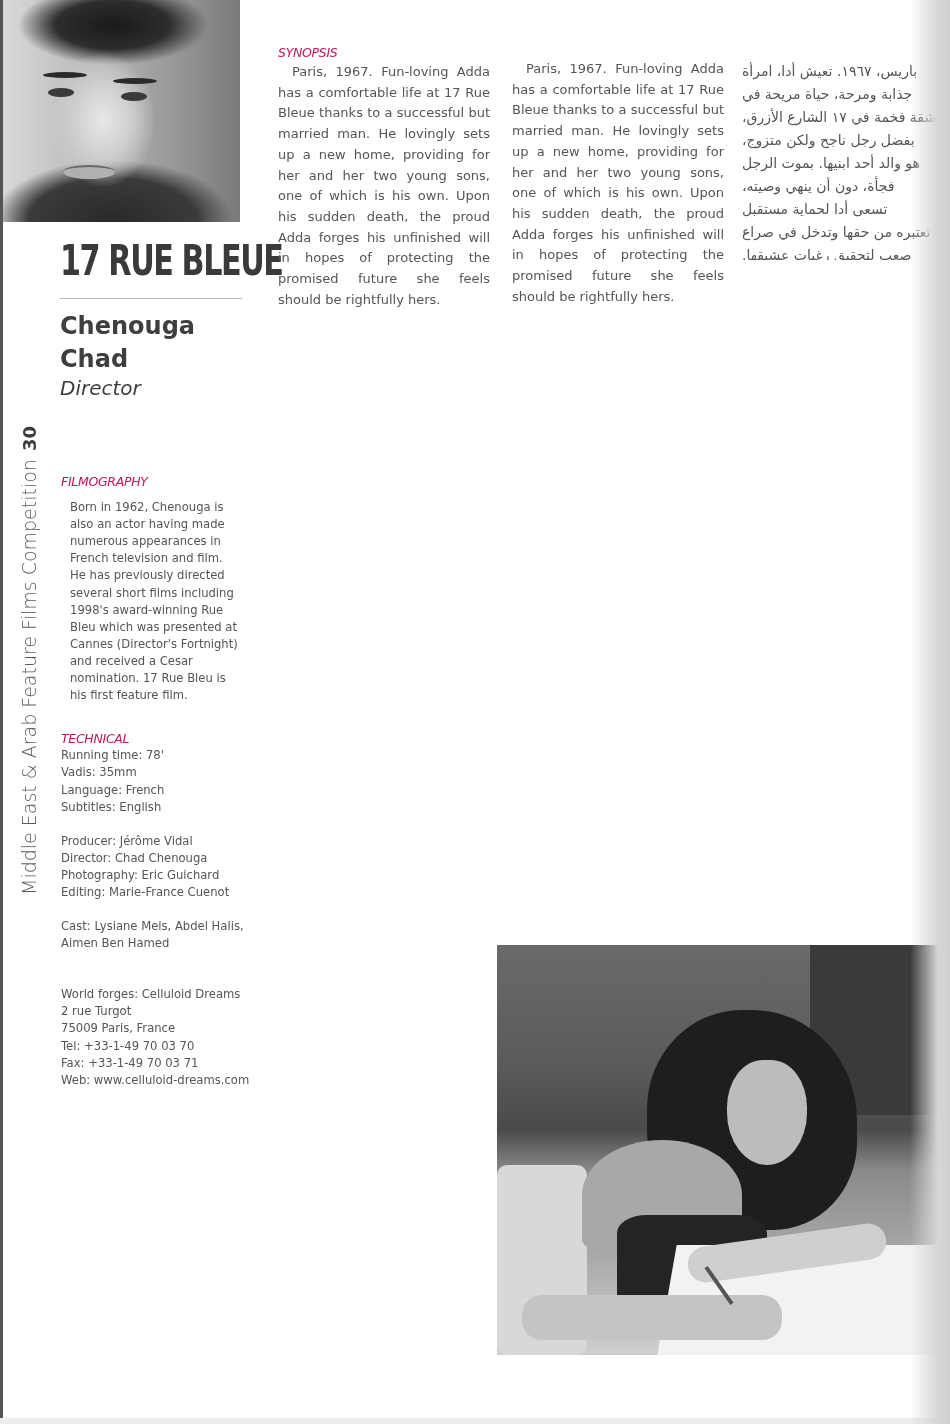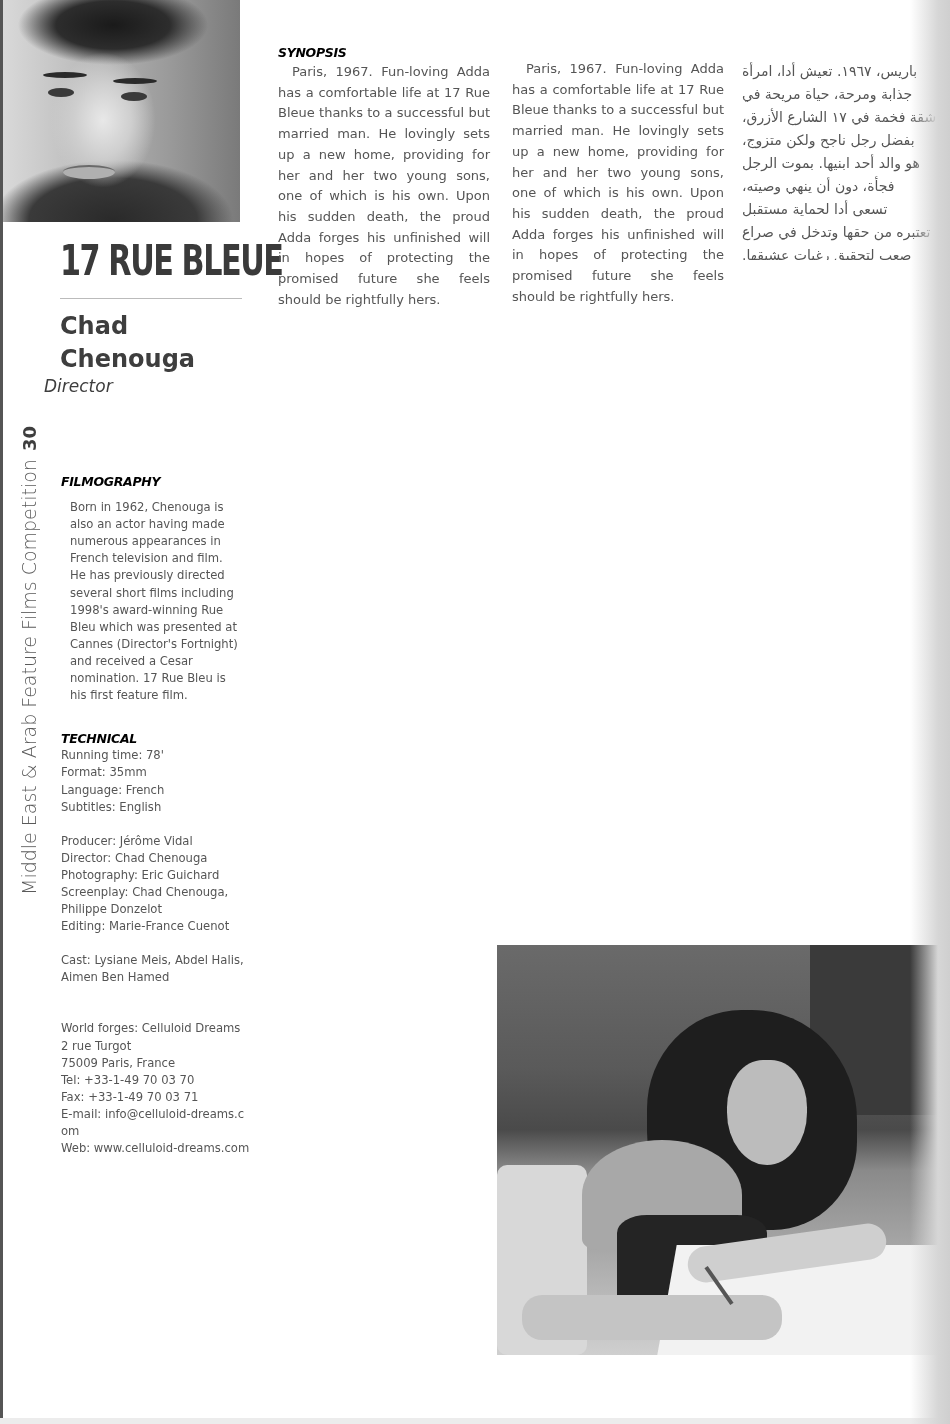--- a/index.html
+++ b/index.html
@@ -45,39 +45,39 @@
   }
   .title-rule {
     position: absolute; left: 60px; top: 298px; width: 182px; height: 1px; background: #bbb;
   }
   .director-name {
     position: absolute; left: 60px; top: 310px; width: 200px;
     font-family: "DejaVu Sans", sans-serif; font-weight: bold;
     font-size: 24px; line-height: 33px; color: #3e3e3e;
   }
   .director-role {
-    position: absolute; left: 44px; top: 376px;
+    position: absolute; left: 60px; top: 376px;
     font-family: "DejaVu Sans", sans-serif; font-style: italic;
-    font-size: 17px; color: #3e3e3e;
+    font-size: 20px; color: #3e3e3e;
   }
   
   .side-header {
     position: absolute; left: 18px; top: 895px;
     transform: rotate(-90deg); transform-origin: left top;
     white-space: nowrap; font-size: 19px; color: #5a5a5a;
     font-family: "DejaVu Sans", sans-serif; font-weight: 300;
   }
   .side-header .page-num { font-weight: bold; margin-left: 8px; font-size: 18px; color: #3e3e3e; }
   
   .left-col {
     position: absolute; left: 61px; top: 473px; width: 190px;
     font-size: 11.6px; line-height: 17.1px; color: #555;
   }
   .section-head {
-    font-style: italic; font-weight: bold; font-size: 12.5px; color: #000000; letter-spacing: -0.3px;
+    font-style: italic; font-weight: normal; font-size: 12.5px; color: #be185d; letter-spacing: -0.3px;
   }
   .block { margin: 9px; }
   .gap { height: 17px; }
   
   .synopsis {
     position: absolute; left: 278px; top: 44px; width: 212px;
     font-size: 13px; line-height: 20.7px; color: #555; text-align: justify;
   }
   .synopsis .section-head { font-size: 12.5px; line-height: 18px; }
   .synopsis p, .synopsis-2 p { margin: 0; text-indent: 14px; }
@@ -114,54 +114,52 @@
   <div class="brow" style="left:40px;top:72px;"></div>
   <div class="brow" style="left:110px;top:78px;"></div>
   <div class="eye" style="left:45px;top:88px;"></div>
   <div class="eye" style="left:118px;top:92px;"></div>
   <div class="mouth" style="left:60px;top:165px;"></div>
 </div>
 
 <div class="film-title">17 RUE BLEUE</div>
 <div class="title-rule"></div>
 <div class="director-name">
+  <div>Chenouga</div>
   <div>Chad</div>
-  <div>Chenouga</div>
 </div>
 <div class="director-role">Director</div>
 
 <div class="side-header">
   <span>Middle East &amp; Arab Feature Films Competition</span><span class="page-num">30</span>
 </div>
 
 <div class="left-col">
   <div class="section-head">FILMOGRAPHY</div>
   <div class="block">Born in 1962, Chenouga is also an actor having made numerous appearances in French television and film. He has previously directed several short films including 1998's award-winning Rue Bleu which was presented at Cannes (Director's Fortnight) and received a Cesar nomination. 17 Rue Bleu is his first feature film.</div>
   <div class="gap"></div>
   <div class="section-head">TECHNICAL</div>
   <div>Running time: 78'</div>
-  <div>Format: 35mm</div>
+  <div>Vadis: 35mm</div>
   <div>Language: French</div>
   <div>Subtitles: English</div>
   <div class="gap"></div>
   <div>Producer: Jérôme Vidal</div>
   <div>Director: Chad Chenouga</div>
   <div>Photography: Eric Guichard</div>
-  <div>Screenplay: Chad Chenouga, Philippe Donzelot</div>
   <div>Editing: Marie-France Cuenot</div>
   <div class="gap"></div>
   <div>Cast: Lysiane Meis, Abdel Halis, Aimen Ben Hamed</div>
   <div class="gap"></div>
   <div class="gap"></div>
   <div>World forges: Celluloid Dreams</div>
   <div>2 rue Turgot</div>
   <div>75009 Paris, France</div>
   <div>Tel: +33-1-49 70 03 70</div>
   <div>Fax: +33-1-49 70 03 71</div>
-  <div style="word-break: break-all;">E-mail: info@celluloid-dreams.com</div>
   <div style="word-break: break-all;">Web: www.celluloid-dreams.com</div>
 </div>
 
 <div class="synopsis">
   <div class="section-head">SYNOPSIS</div>
   <p>Paris, 1967. Fun-loving Adda has a comfortable life at 17 Rue Bleue thanks to a successful but married man. He lovingly sets up a new home, providing for her and her two young sons, one of which is his own. Upon his sudden death, the proud Adda forges his unfinished will in hopes of protecting the promised future she feels should be rightfully hers.</p>
 </div>
 
 <div class="synopsis-2">
   <p>Paris, 1967. Fun-loving Adda has a comfortable life at 17 Rue Bleue thanks to a successful but married man. He lovingly sets up a new home, providing for her and her two young sons, one of which is his own. Upon his sudden death, the proud Adda forges his unfinished will in hopes of protecting the promised future she feels should be rightfully hers.</p>

